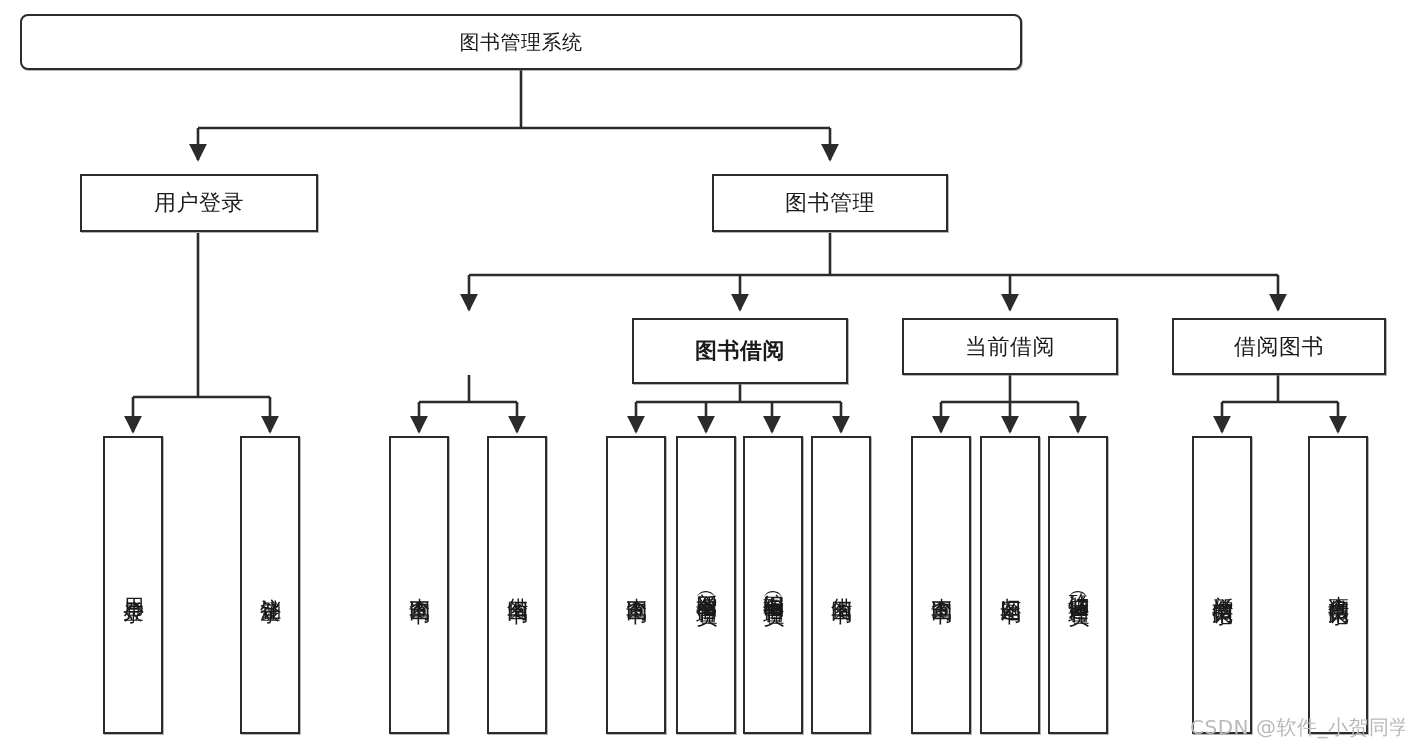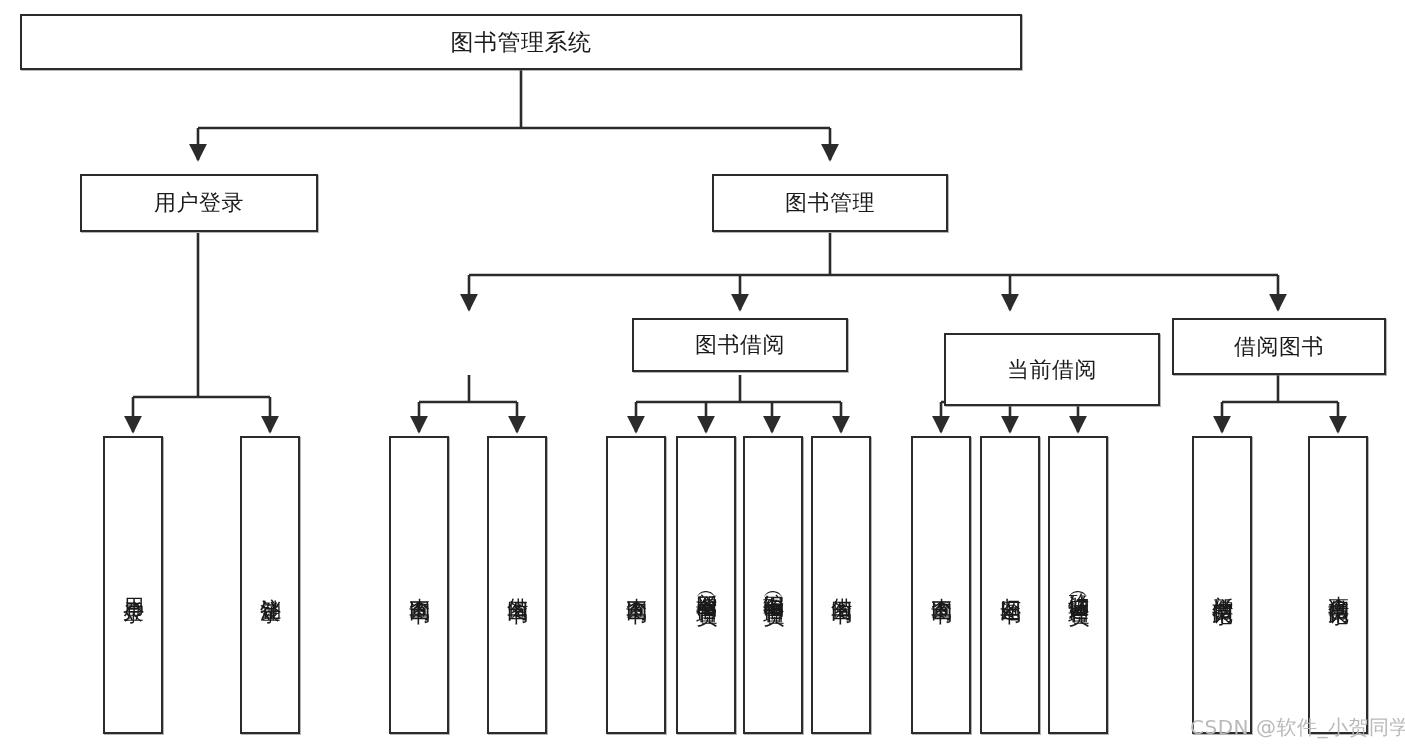--- a/index.html
+++ b/index.html
@@ -27,21 +27,22 @@
     justify-content: center;
     color: #1a1a1a;
     box-shadow: 1px 1px 0 rgba(120,120,120,0.55);
   }
   .node.horiz {
     font-size: 22px;
     letter-spacing: 0.5px;
     white-space: nowrap;
   }
   .node.root {
-    font-size: 23px;
+    font-size: 20px;
+    border-radius: 8px;
   }
   .node.vert {
     writing-mode: vertical-rl;
     text-orientation: upright;
     font-size: 21px;
     line-height: 1.12;
     letter-spacing: 2px;
     padding: 6px 0;
     text-align: center;
     align-items: center;
@@ -128,24 +129,24 @@
     <span>图书管理系统</span>
   </div>
 
   <div class="node horiz" style="left:80px; top:174px; width:238px; height:58px;">
     <span>用户登录</span>
   </div>
   <div class="node horiz" style="left:712px; top:174px; width:236px; height:58px;text-align:right;">
     <span>图书管理</span>
   </div>
 
-  <div class="node horiz" style="left:632px; top:318px; width:216px; height:54px;">
+  <div class="node horiz" style="left:632px; top:318px; width:216px; height:66px;font-weight:bold;">
     <span>图书借阅</span>
   </div>
-  <div class="node horiz" style="left:902px; top:333px; width:216px; height:73px;margin-left:42px;">
+  <div class="node horiz" style="left:902px; top:318px; width:216px; height:57px;">
     <span>当前借阅</span>
   </div>
   <div class="node horiz" style="left:1172px; top:318px; width:214px; height:57px;">
     <span>借阅图书</span>
   </div>
 
   <div class="node vert" style="left:103px; top:436px; width:60px; height:298px;">
     <span class="vlabel">用户登录</span>
   </div>
   <div class="node vert" style="left:240px; top:436px; width:60px; height:298px;">

